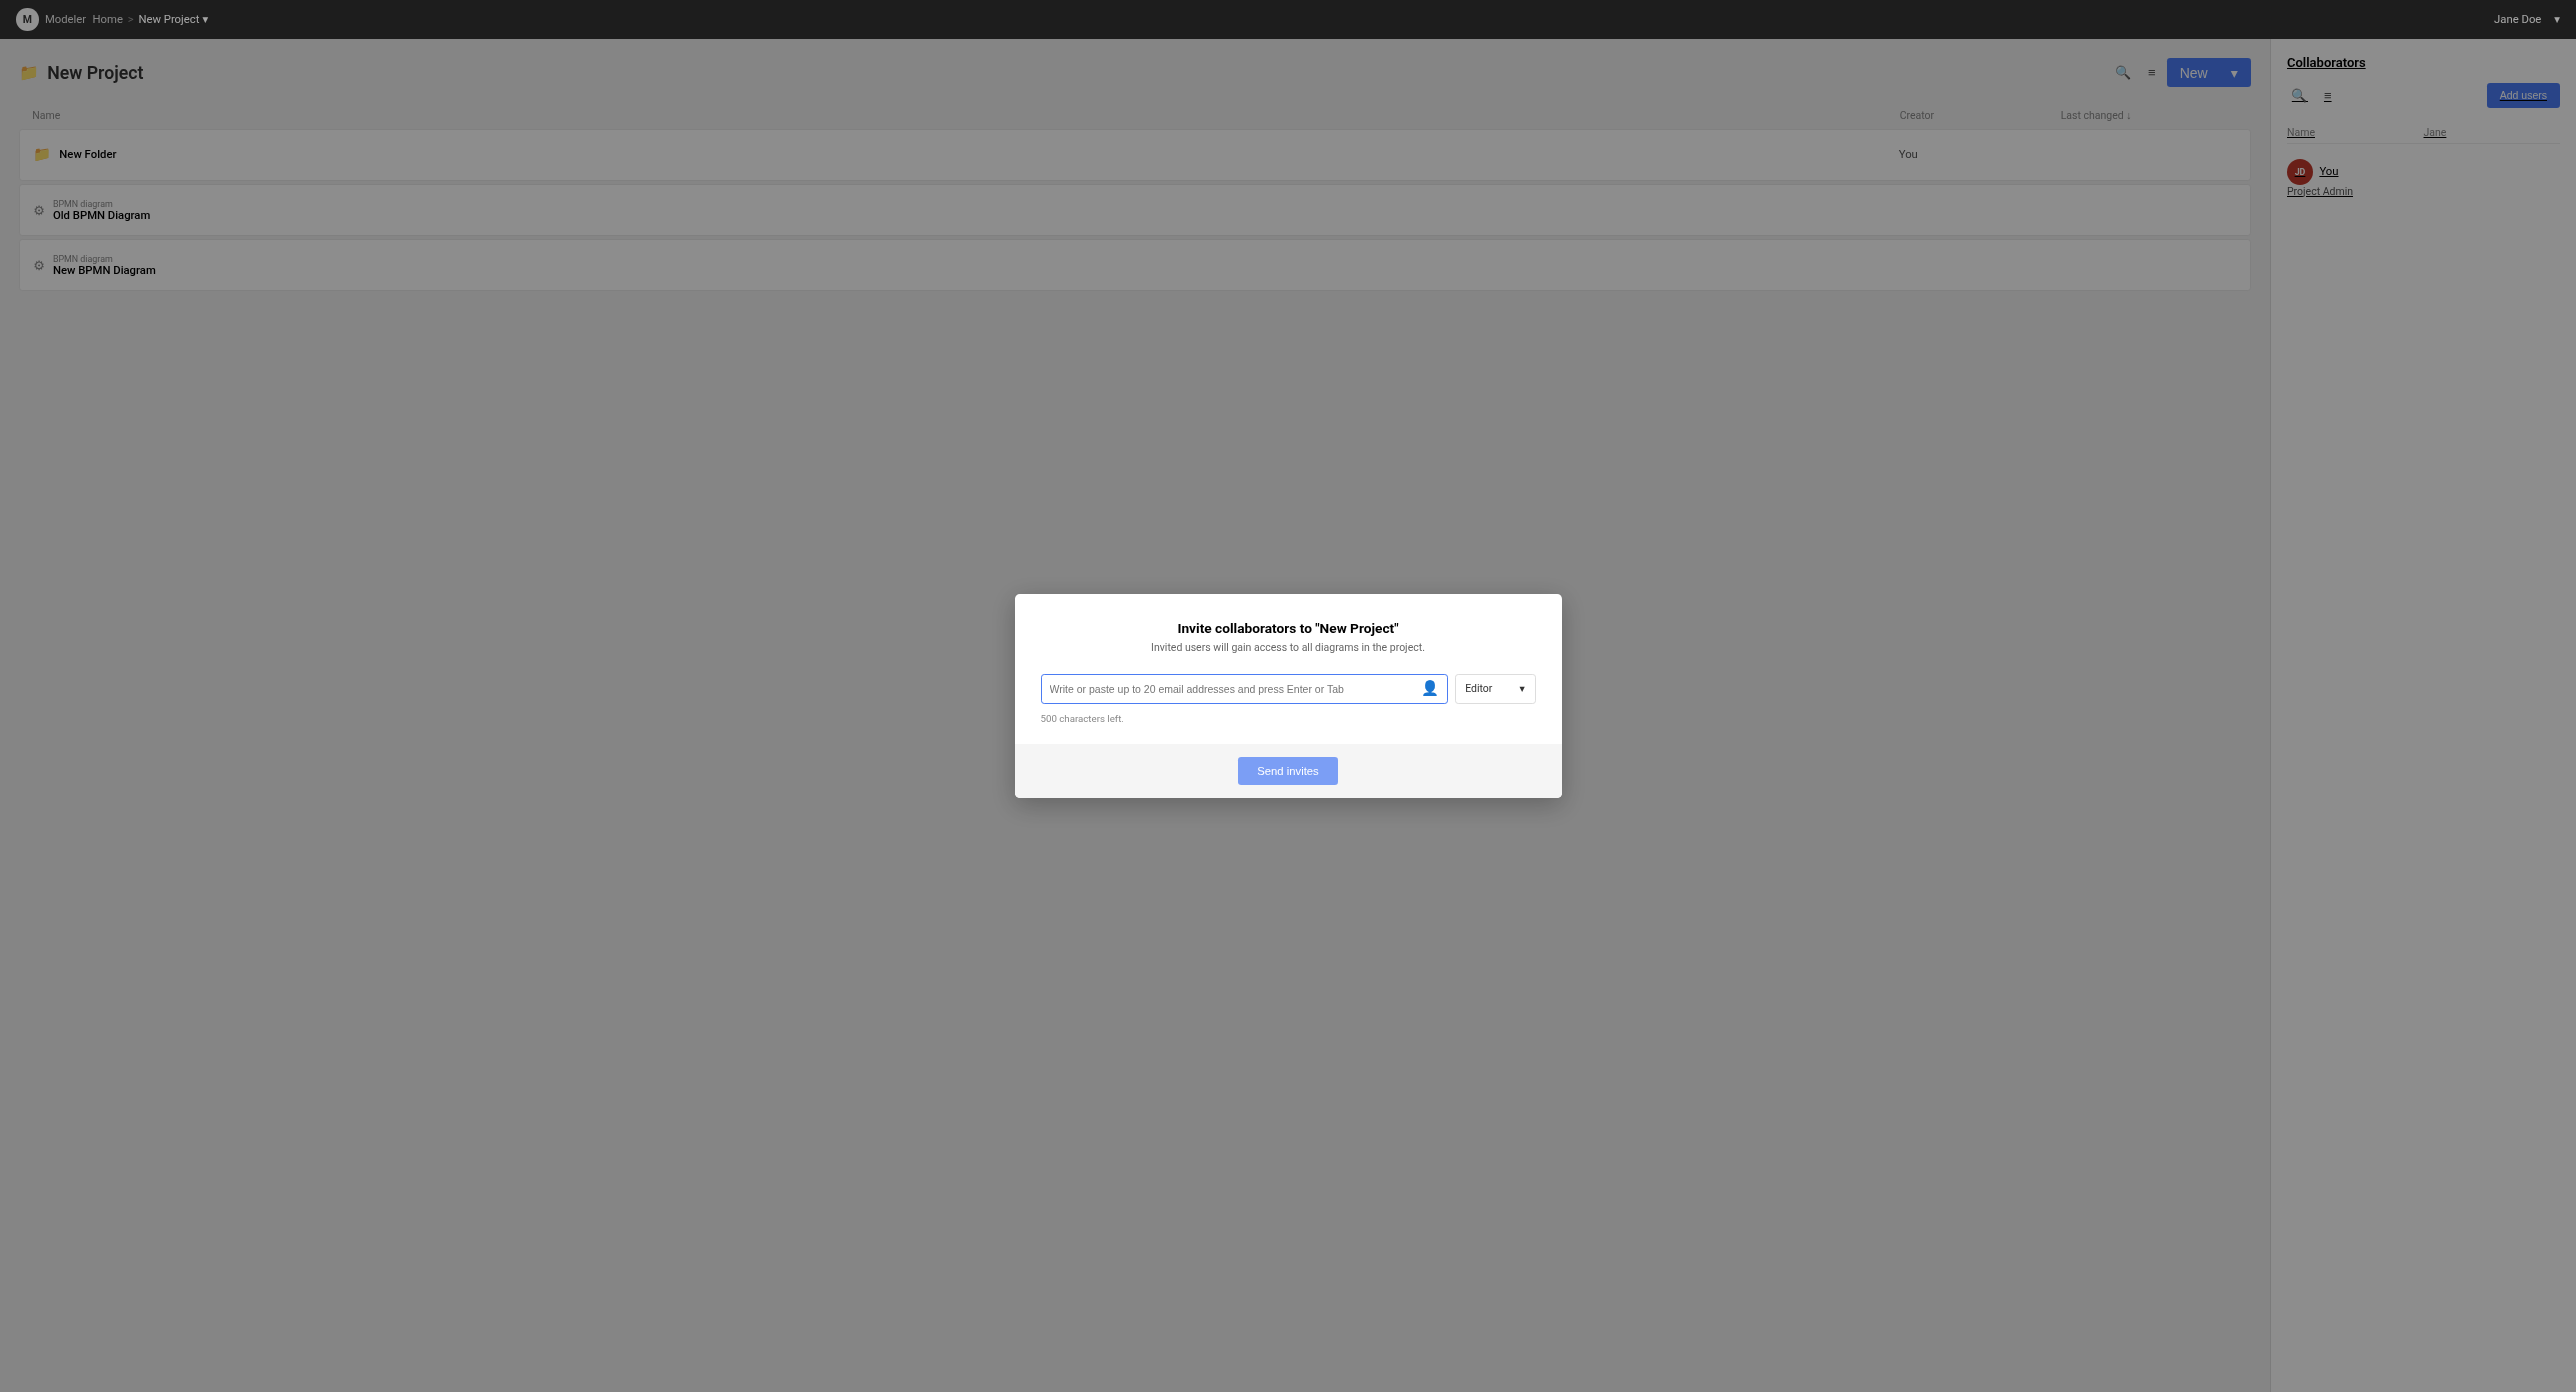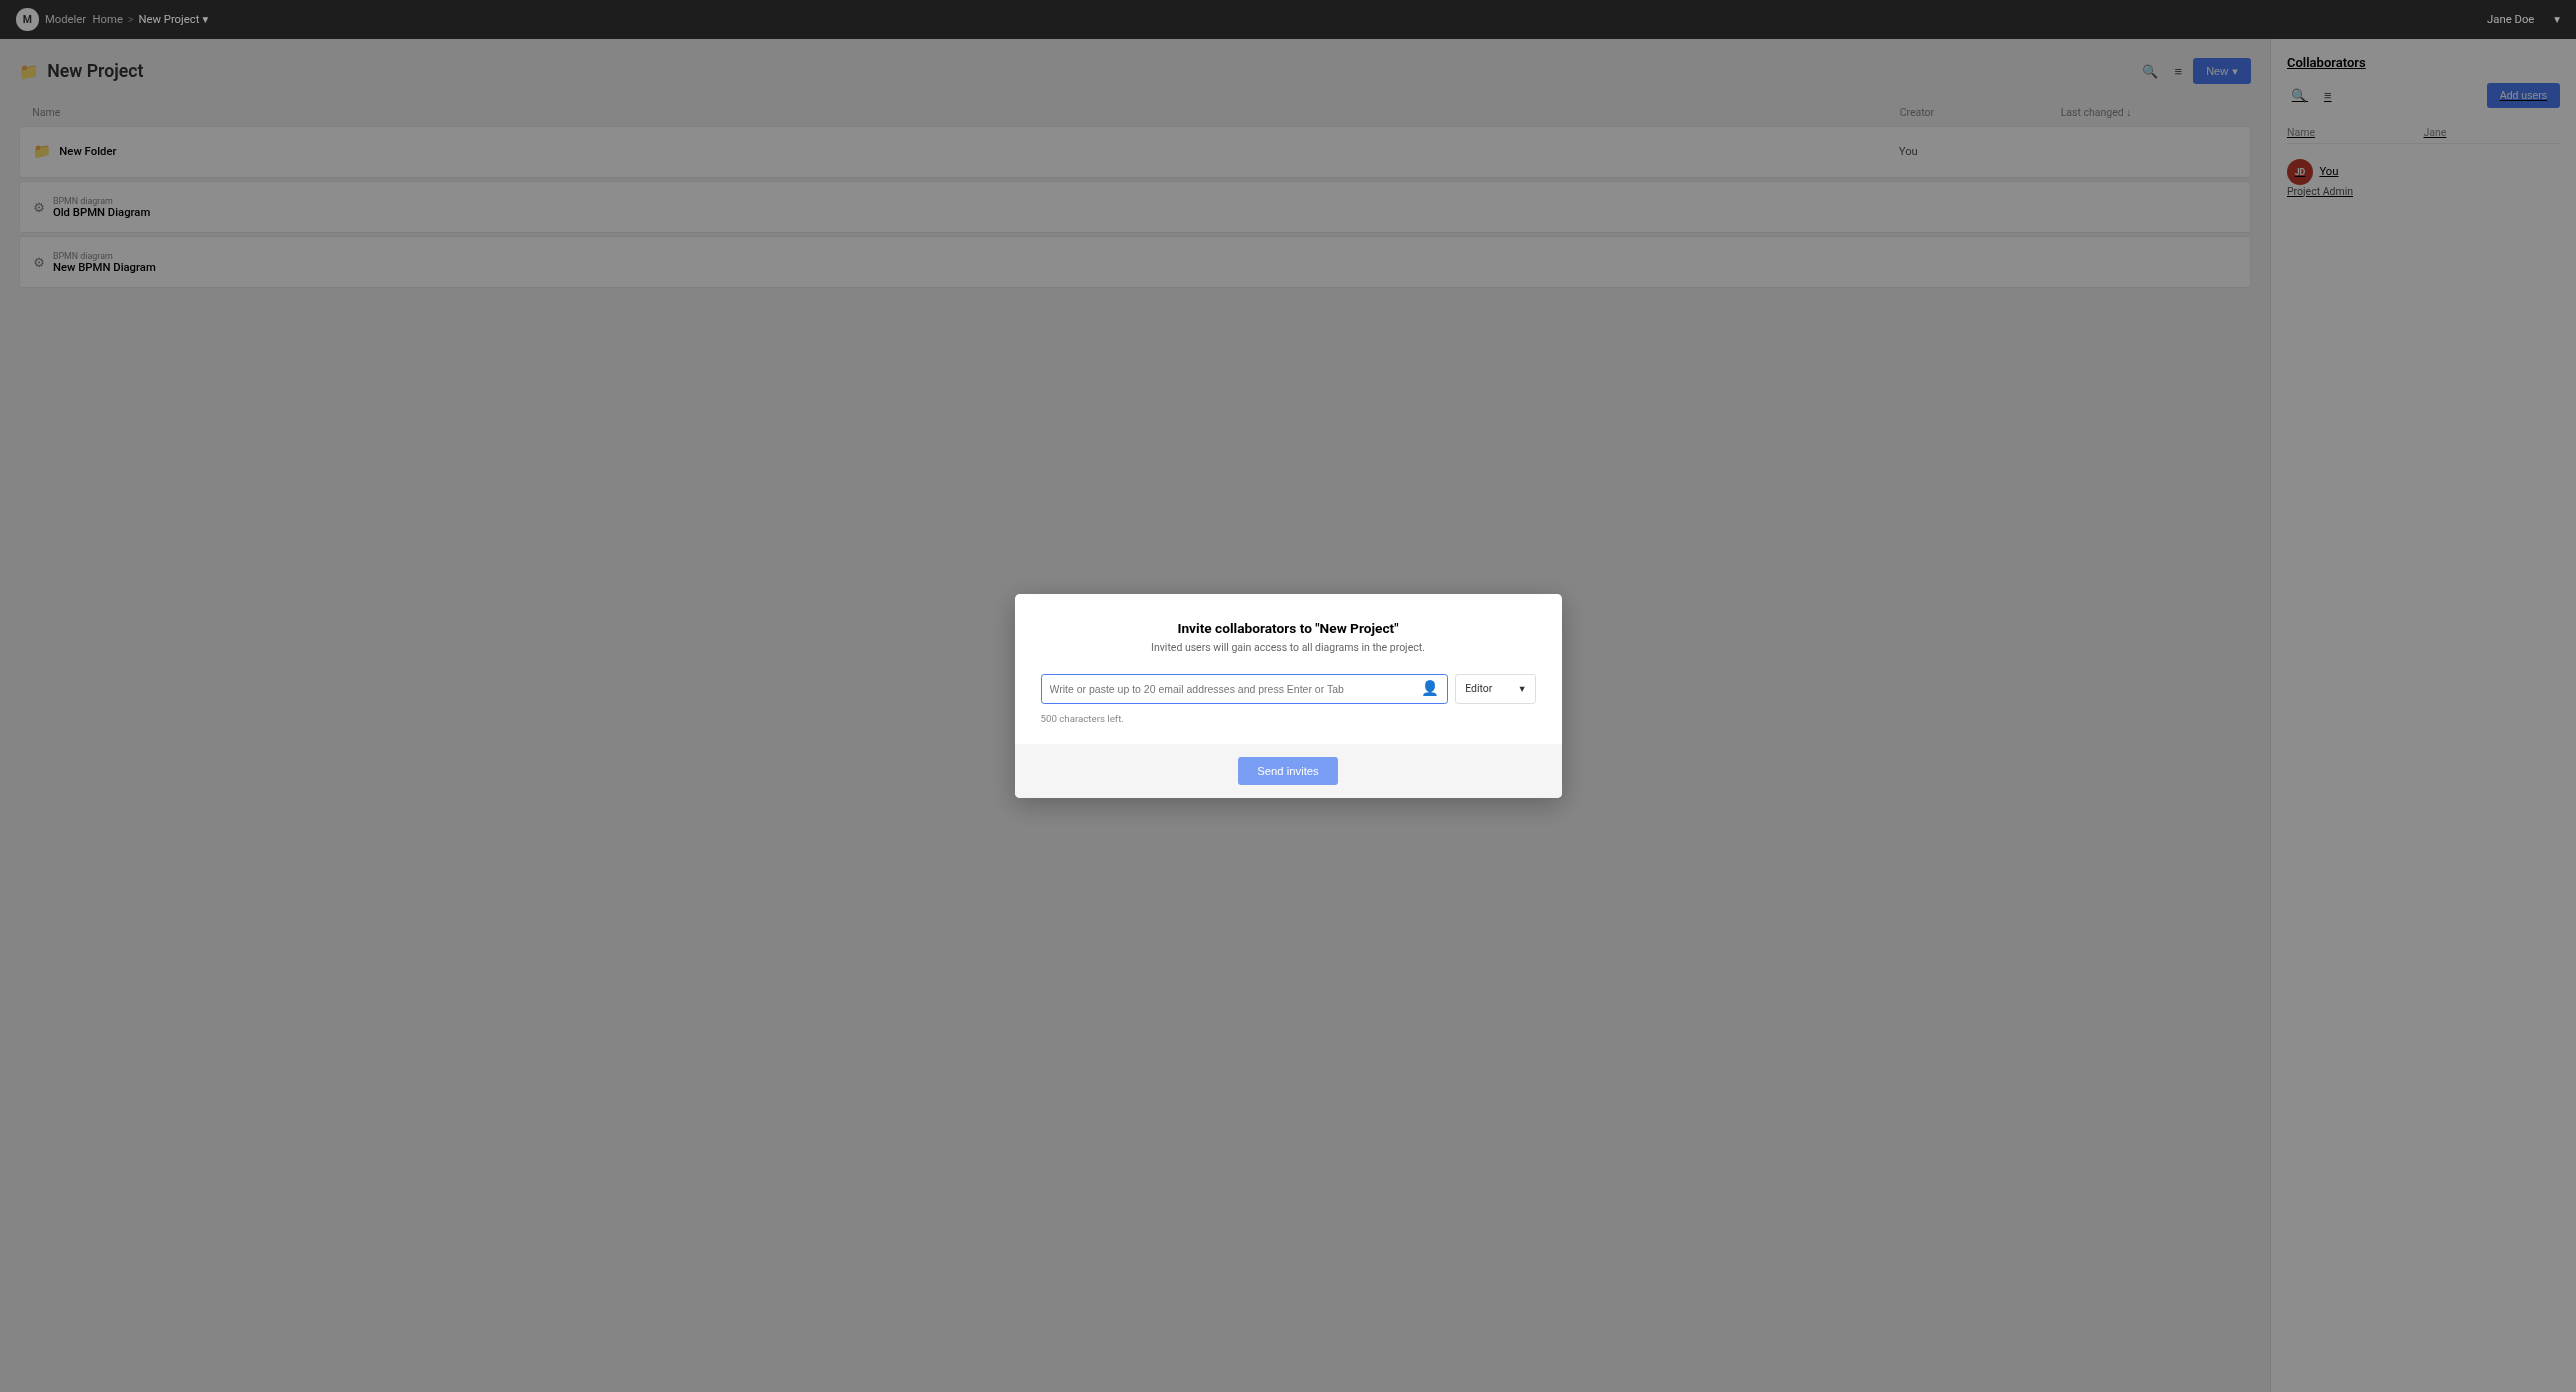--- a/index.html
+++ b/index.html
@@ -16,42 +16,42 @@
       width: 22.5px; height: 22.5px; background: #e0e0e0; border-radius: 50%;
       display: flex; align-items: center; justify-content: center;
       color: #333; font-weight: bold; font-size: 10.5px;
     }
     .nav-title { font-size: 11.3px; color: #ccc; }
     .nav-breadcrumb { display: flex; align-items: center; gap: 4.8px; font-size: 11.3px; }
     .nav-breadcrumb .home { color: #ccc; }
     .nav-breadcrumb .separator { color: #888; }
     .nav-breadcrumb .current { color: #fff; display: flex; align-items: center; gap: 3.2px; }
     .nav-right { display: flex; align-items: center; gap: 6.4px; font-size: 11.3px; color: #fff; }
-    .user-menu { display: flex; align-items: center; gap: 20px; cursor: pointer; }
+    .user-menu { display: flex; align-items: center; gap: 13px; cursor: pointer; }
 
     
     .main-layout { display: flex; height: calc(100vh - 39px); position: relative; }
 
     
     .content-area { flex: 1; padding: 19.3px; background: #f0f0f0; }
     .page-header {
       display: flex; align-items: center; justify-content: space-between;
       margin-bottom: 16px;
     }
     .page-title { display: flex; align-items: center; gap: 8px; font-size: 17.7px; font-weight: 600; color: #333; }
     .page-title-icon { font-size: 16px; }
     .header-actions { display: flex; align-items: center; gap: 6.4px; }
     .icon-btn {
       background: none; border: none; cursor: pointer; color: #555;
       padding: 4.8px; border-radius: 3.2px; font-size: 13px;
     }
     .new-btn {
       background: #4b7cf3; color: #fff; border: none; border-radius: 3.2px;
-      padding: 6.4px 13px; font-size: 11px; cursor: pointer;
-      display: flex; align-items: center; gap: 4px;
+      padding: 6.4px 13px; font-size: 14px; cursor: pointer;
+      display: flex; align-items: center; gap: 23px;
     }
 
     
     .table-header {
       display: grid; grid-template-columns: 1fr 161px 177px;
       padding: 6.4px 13px; color: #888; font-size: 10.5px;
     }
     .table-row {
       background: #fff; border: 0.8px solid #e8e8e8; border-radius: 3.2px;
       display: grid; grid-template-columns: 1fr 161px 177px;

